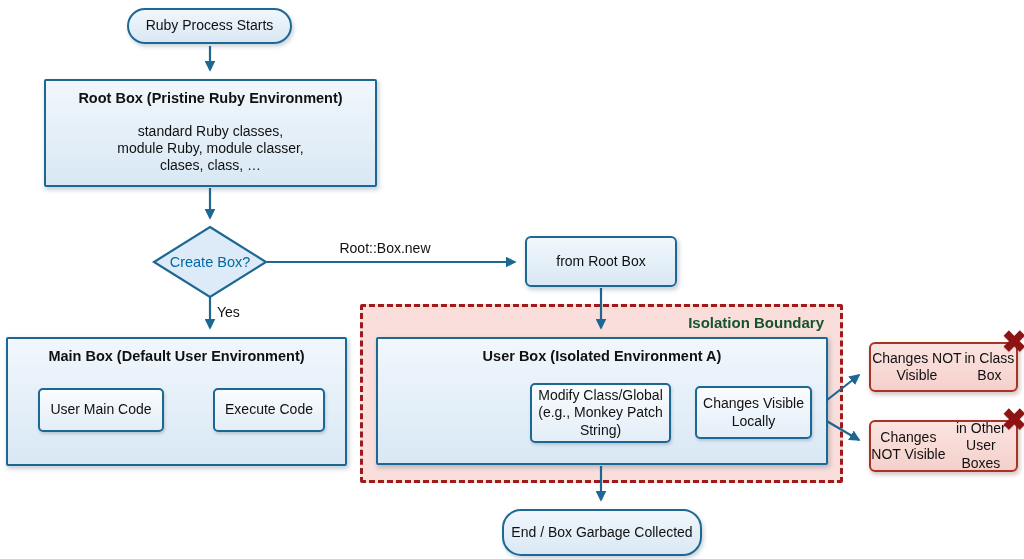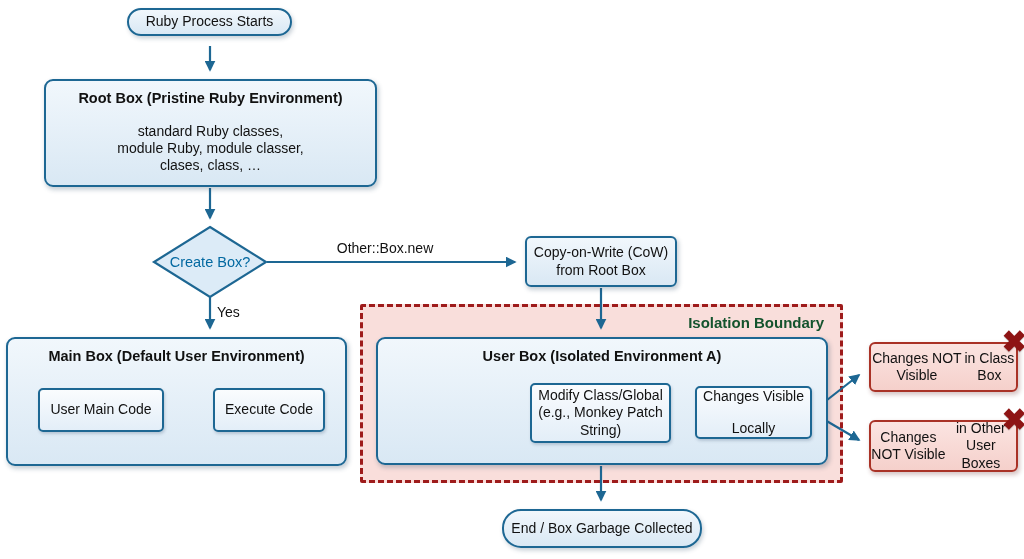--- a/index.html
+++ b/index.html
@@ -9,21 +9,21 @@
   }
   
   .node{
     position:absolute;box-sizing:border-box;border:2px solid #1d6793;
     background:linear-gradient(180deg,#f1f7fc 0%,#d9e8f4 100%);
     box-shadow:1.5px 2.5px 4px rgba(40,70,100,.25);
     display:flex;flex-direction:column;align-items:center;justify-content:center;
     text-align:center;font-size:14px;line-height:1.22;
   }
   .pill{border-radius:19px;}
-  .bigbox{border-radius:9px;justify-content:flex-start;}
+  .bigbox{border-radius:2px;justify-content:flex-start;}
   .innerbox{
     border-radius:5px;
     background:linear-gradient(180deg,#fafcfe 0%,#e3eef8 100%);
     box-shadow:1px 2px 3px rgba(40,70,100,.22);
   }
   .boxtitle{font-weight:bold;font-size:14.5px;margin-top:9px;}
   .bodylines{margin-top:15px;}
   
   .boundary{
     position:absolute;box-sizing:border-box;
@@ -79,40 +79,39 @@
       <line x1="165" y1="410" x2="204" y2="410" marker-end="url(#ah)"></line>
       <line x1="506" y1="412" x2="521" y2="412" marker-end="url(#ah)"></line>
       <line x1="672" y1="412" x2="687" y2="412" marker-end="url(#ah)"></line>
       <line x1="813" y1="411" x2="859" y2="375" marker-end="url(#ah)"></line>
       <line x1="813" y1="413" x2="859" y2="440" marker-end="url(#ah)"></line>
       <line x1="601" y1="466" x2="601" y2="500" marker-end="url(#ah)"></line>
     </g>
     <polygon points="210,227 266,262 210,297 154,262" fill="#dcebf7" stroke="#1d6793" stroke-width="2.2"></polygon>
   </svg>
 
-  <div class="node pill z3" style="left:127px;top:8px;width:165px;height:28px;">
+  <div class="node pill z3" style="left:127px;top:8px;width:165px;height:36px;">
     <span>Ruby Process Starts</span>
   </div>
 
   <div class="node bigbox z3" style="left:44px;top:79px;width:333px;height:108px;">
     <div class="boxtitle">Root Box (Pristine Ruby Environment)</div>
     <div class="bodylines">
       <div>standard Ruby classes,</div>
       <div>module Ruby, module classer,</div>
       <div>clases, class, …</div>
     </div>
   </div>
 
   <div class="diamond-label z3" style="left:154px;top:247px;width:112px;height:30px;">Create Box?</div>
 
-  <div class="edge-label z3" style="left:325px;top:240px;width:120px;">Other::Box.new</div>
+  <div class="edge-label z3" style="left:325px;top:240px;width:120px;">Root::Box.new</div>
   <div class="edge-label z3" style="left:217px;top:304px;width:40px;text-align:left;">Yes</div>
 
   <div class="node z3" style="left:525px;top:236px;width:152px;height:51px;border-radius:6px;">
-    <div>Copy-on-Write (CoW)</div>
     <div>from Root Box</div>
   </div>
 
   <div class="node bigbox z3" style="left:6px;top:337px;width:341px;height:129px;">
     <div class="boxtitle">Main Box (Default User Environment)</div>
   </div>
   <div class="node innerbox z3" style="left:38px;top:388px;width:126px;height:44px;">
     <span>User Main Code</span>
   </div>
   <div class="node innerbox z3" style="left:213px;top:388px;width:112px;height:44px;">
@@ -120,33 +119,33 @@
   </div>
 
   <div class="node bigbox z3" style="left:376px;top:337px;width:452px;height:128px;">
     <div class="boxtitle">User Box (Isolated Environment A)</div>
   </div>
   <div class="node innerbox z3" style="left:530px;top:383px;width:141px;height:60px;">
     <div>Modify Class/Global</div>
     <div>(e.g., Monkey Patch</div>
     <div>String)</div>
   </div>
-  <div class="node innerbox z3" style="left:695px;top:386px;width:117px;height:53px;justify-content:space-between;">
+  <div class="node innerbox z3" style="left:695px;top:386px;width:117px;height:53px;">
     <div>Changes Visible</div>
     <div>Locally</div>
   </div>
 
   <div class="redbox z3" style="left:869px;top:342px;width:149px;height:50px;">
     <div>Changes NOT Visible</div>
     <div>in Class Box</div>
     <span class="xmark">✖</span>
   </div>
   <div class="redbox z3" style="left:869px;top:420px;width:149px;height:52px;">
     <div>Changes NOT Visible</div>
     <div>in Other User Boxes</div>
     <span class="xmark">✖</span>
   </div>
 
-  <div class="node pill z3" style="left:502px;top:509px;width:200px;height:39px;">
+  <div class="node pill z3" style="left:502px;top:509px;width:200px;height:47px;">
     <span>End / Box Garbage Collected</span>
   </div>
 
 </div>
 
 </body></html>

